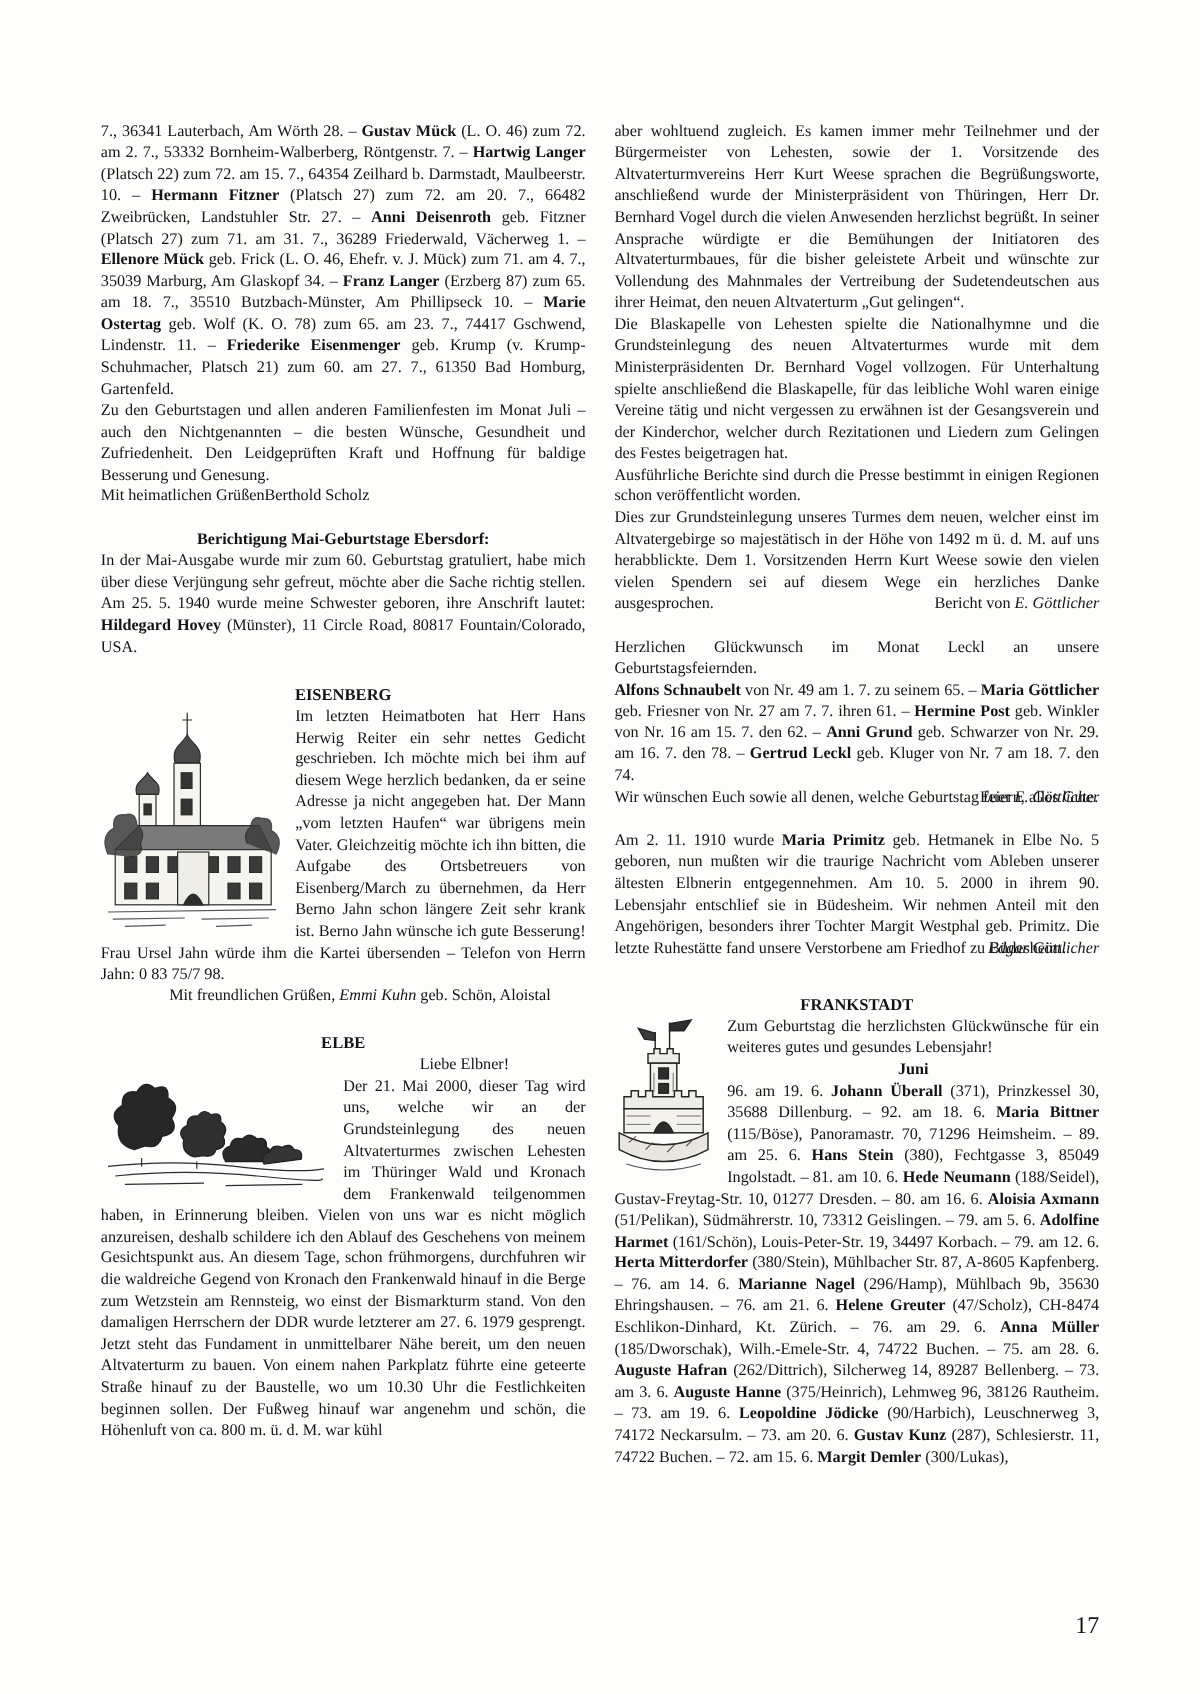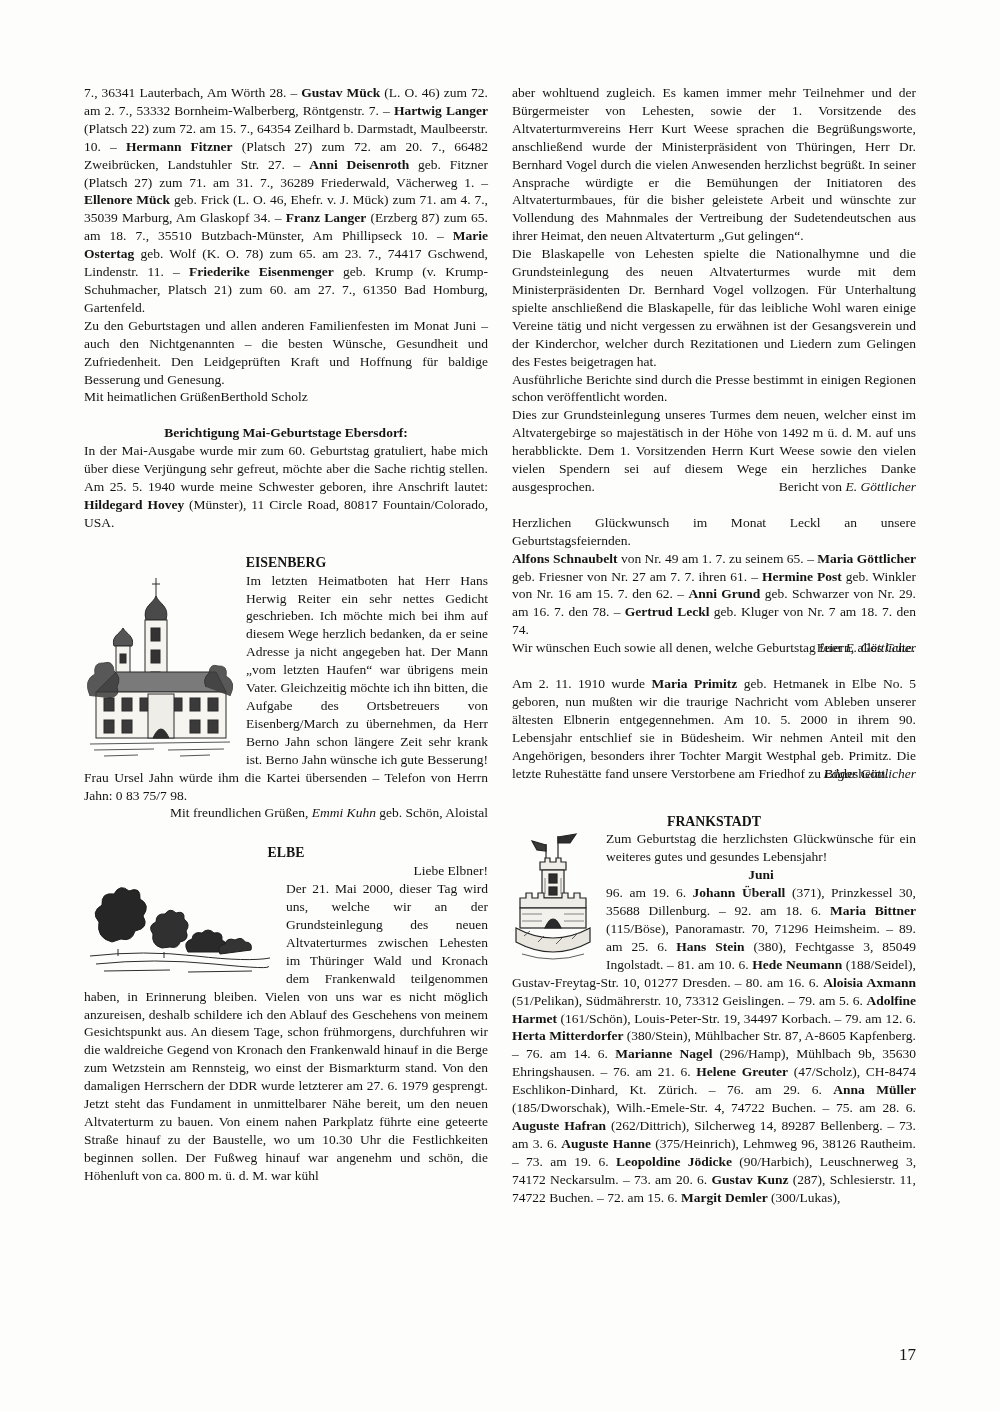--- a/index.html
+++ b/index.html
@@ -7,32 +7,32 @@
   .page {
     position:relative;
     width:1000px; height:1412px;
     margin:0 auto;
     background:#fdfdfb;
     font-family:"Liberation Serif","DejaVu Serif",serif;
     color:#141414;
     overflow:hidden;
   }
   .columns {
-    position:absolute; left:84px; top:84px;
+    position:absolute; left:84px; top:100px;
     width:832px;
     display:flex; gap:24px;
   }
   .col { width:404px; }
   p, .line {
     margin:0;
     font-size:13.5px;
     line-height:17.9px;
     text-align:justify;
   }
-  .line { text-align:right; }
+  .line { text-align:center; }
   .b { font-weight:bold; }
   .i { font-style:italic; }
   .sig-row {
     display:flex; 
     font-size:13.5px; line-height:17.9px;
   }
   .sig-row .name { }
   .psig { position:relative; }
   .psig .sig {
     position:absolute; right:0; bottom:0;
@@ -49,35 +49,35 @@
     font-weight:bold; text-align:center; margin:0;
   }
   .mt1 { margin-top:18px; }
   .mt2 { margin-top:22px; }
   .mt3 { margin-top:30px; }
   .indent { padding-left:28px; }
   .illus { float:left; margin:2px 12px 4px 0; }
   .illus svg { display:block; }
   .page-number {
     position:absolute; right:84px; top:1346px;
-    font-size:17px; line-height:18px;
+    font-size:20px; line-height:18px;
   }
   .clearfix::after { content:""; display:block; clear:both; }
 </style>
 </head>
 <body>
 
 <div class="page">
   <div class="columns">
 
     <div class="col">
 
       <p><span>7., 36341 Lauterbach, Am Wörth 28. – </span><span class="b">Gustav Mück</span><span> (L. O. 46) zum 72. am 2. 7., 53332 Bornheim-Walberberg, Röntgenstr. 7. – </span><span class="b">Hartwig Langer</span><span> (Platsch 22) zum 72. am 15. 7., 64354 Zeilhard b. Darmstadt, Maulbeerstr. 10. – </span><span class="b">Hermann Fitzner</span><span> (Platsch 27) zum 72. am 20. 7., 66482 Zweibrücken, Landstuhler Str. 27. – </span><span class="b">Anni Deisenroth</span><span> geb. Fitzner (Platsch 27) zum 71. am 31. 7., 36289 Friederwald, Vächerweg 1. – </span><span class="b">Ellenore Mück</span><span> geb. Frick (L. O. 46, Ehefr. v. J. Mück) zum 71. am 4. 7., 35039 Marburg, Am Glaskopf 34. – </span><span class="b">Franz Langer</span><span> (Erzberg 87) zum 65. am 18. 7., 35510 Butzbach-Münster, Am Phillipseck 10. – </span><span class="b">Marie Ostertag</span><span> geb. Wolf (K. O. 78) zum 65. am 23. 7., 74417 Gschwend, Lindenstr. 11. – </span><span class="b">Friederike Eisenmenger</span><span> geb. Krump (v. Krump-Schuhmacher, Platsch 21) zum 60. am 27. 7., 61350 Bad Homburg, Gartenfeld.</span></p>
 
-      <p>Zu den Geburtstagen und allen anderen Familienfesten im Monat Juni – auch den Nichtgenannten – die besten Wünsche, Gesundheit und Zufriedenheit. Den Leidgeprüften Kraft und Hoffnung für baldige Besserung und Genesung.</p>
+      <p>Zu den Geburtstagen und allen anderen Familienfesten im Monat Juli – auch den Nichtgenannten – die besten Wünsche, Gesundheit und Zufriedenheit. Den Leidgeprüften Kraft und Hoffnung für baldige Besserung und Genesung.</p>
 
       <div class="sig-row">
         <span>Mit heimatlichen Grüßen</span>
         <span class="name">Berthold Scholz</span>
       </div>
 
       <p class="sub-heading mt1">Berichtigung Mai-Geburtstage Ebersdorf:</p>
       <p><span>In der Mai-Ausgabe wurde mir zum 60. Geburtstag gratuliert, habe mich über diese Verjüngung sehr gefreut, möchte aber die Sache richtig stellen. Am 25. 5. 1940 wurde meine Schwester geboren, ihre Anschrift lautet: </span><span class="b">Hildegard Hovey</span><span> (Münster), 11 Circle Road, 80817 Fountain/Colorado, USA.</span></p>
 
       <p class="section-heading mt2">EISENBERG</p>

